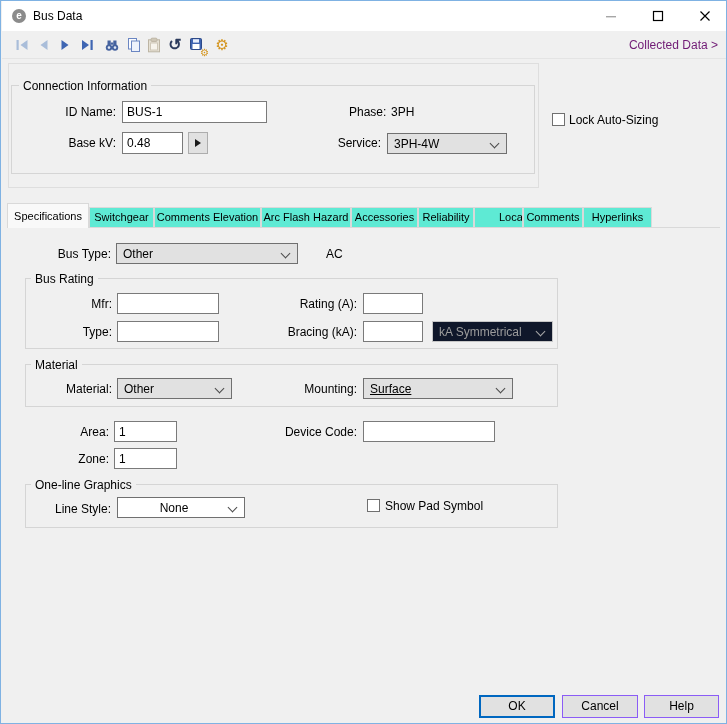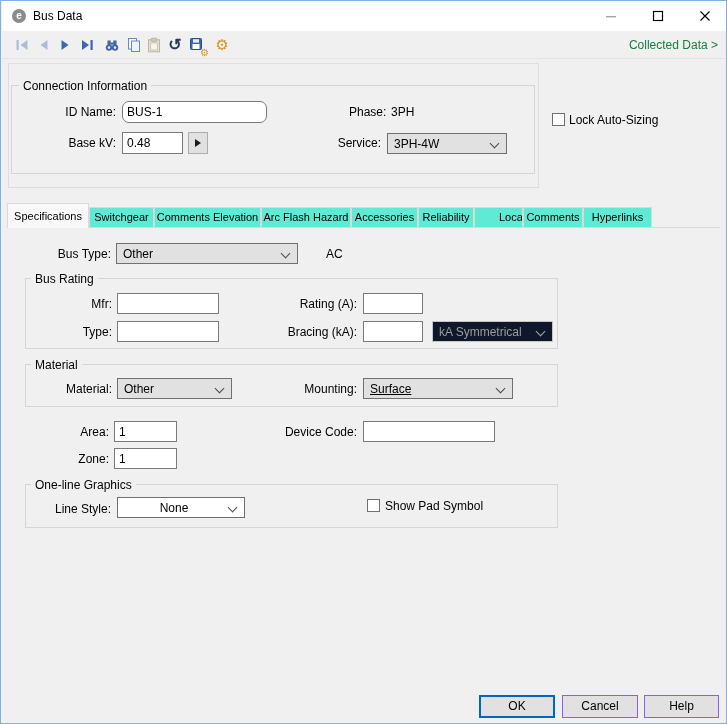--- a/index.html
+++ b/index.html
@@ -15,21 +15,21 @@
     background:#8b8b8b; color:#fff; font-size:10px; font-weight:bold; text-align:center; line-height:13px; }
   .title-text { position:absolute; left:31px; top:8px; font-size:12px; }
   .cap-btn { position:absolute; top:0; width:47px; height:29px; display:flex; align-items:center; justify-content:center; }
   .cap-btn svg { display:block; }
   
   .toolbar { position:absolute; left:1px; top:30px; width:725px; height:28px; background:#f0f0f0; border-bottom:1px solid #e4e4e4; }
   .tool-btn { position:absolute; top:3px; width:20px; height:21px; display:flex; align-items:center; justify-content:center; }
   .glyph-undo { font-size:16px; font-weight:bold; color:#2b3a5c; line-height:16px; }
   .glyph-gear { font-size:15px; color:#d4951f; line-height:16px; }
   .mini-gear { position:absolute; right:-2px; bottom:-3px; font-size:10px; color:#d4951f; line-height:10px; }
-  .collected-link { position:absolute; right:8px; top:37px; color:#15803d; font-size:12px; cursor:pointer; }
+  .collected-link { position:absolute; right:8px; top:37px; color:#701a75; font-size:12px; cursor:pointer; }
   
   .lbl { position:absolute; text-align:right; white-space:nowrap; }
   .static { position:absolute; white-space:nowrap; }
   .tbox { position:absolute; border:1px solid #7a7a7a; background:#fff; font-family:"Liberation Sans",sans-serif; font-size:12px; padding:0 4px; }
   .groupbox { position:absolute; border:1px solid #d5d5d5; }
   .group-label { position:absolute; background:#f0f0f0; padding:0 4px; white-space:nowrap; }
   .frame { position:absolute; border:1px solid #dedede; }
   .combo { position:absolute; border:1px solid #707070; background:#e1e1e1; height:21px; padding:3px 20px 0 6px; white-space:nowrap; overflow:hidden; }
   .combo::after { content:""; position:absolute; right:8px; top:6px; width:6px; height:6px;
     border-right:1.5px solid #4a4a4a; border-bottom:1.5px solid #4a4a4a; transform:rotate(45deg); }
@@ -135,21 +135,21 @@
       <span class="glyph-gear">⚙</span>
     </div>
   </div>
   <div class="collected-link">Collected Data &gt;</div>
 
   <div class="frame" style="left:7px; top:62px; width:531px; height:125px;"></div>
   <div class="groupbox" style="left:10px; top:84px; width:524px; height:89px;"></div>
   <div class="group-label" style="left:18px; top:78px;">Connection Information</div>
 
   <div class="lbl" style="left:20px; top:104px; width:95px;">ID Name:</div>
-  <input class="tbox" style="left: 121px; top: 100px; width: 145px; height: 22px; border-radius: 7px;" value="BUS-1">
+  <input class="tbox" style="left: 121px; top: 100px; width: 145px; height: 22px;" value="BUS-1">
   <div class="static" style="left:348px; top:104px;">Phase:</div>
   <div class="static" style="left:390px; top:104px;">3PH</div>
 
   <div class="lbl" style="left:20px; top:135px; width:95px;">Base kV:</div>
   <input class="tbox" style="left: 121px; top: 131px; width: 61px; height: 22px;" value="0.48">
   <div class="spinbtn" style="left:187px; top:131px;">
       <span class="tri"></span>
     </div>
   <div class="lbl" style="left:285px; top:135px; width:95px;">Service:</div>
   <div class="combo" style="left:386px; top:132px; width:120px;">

